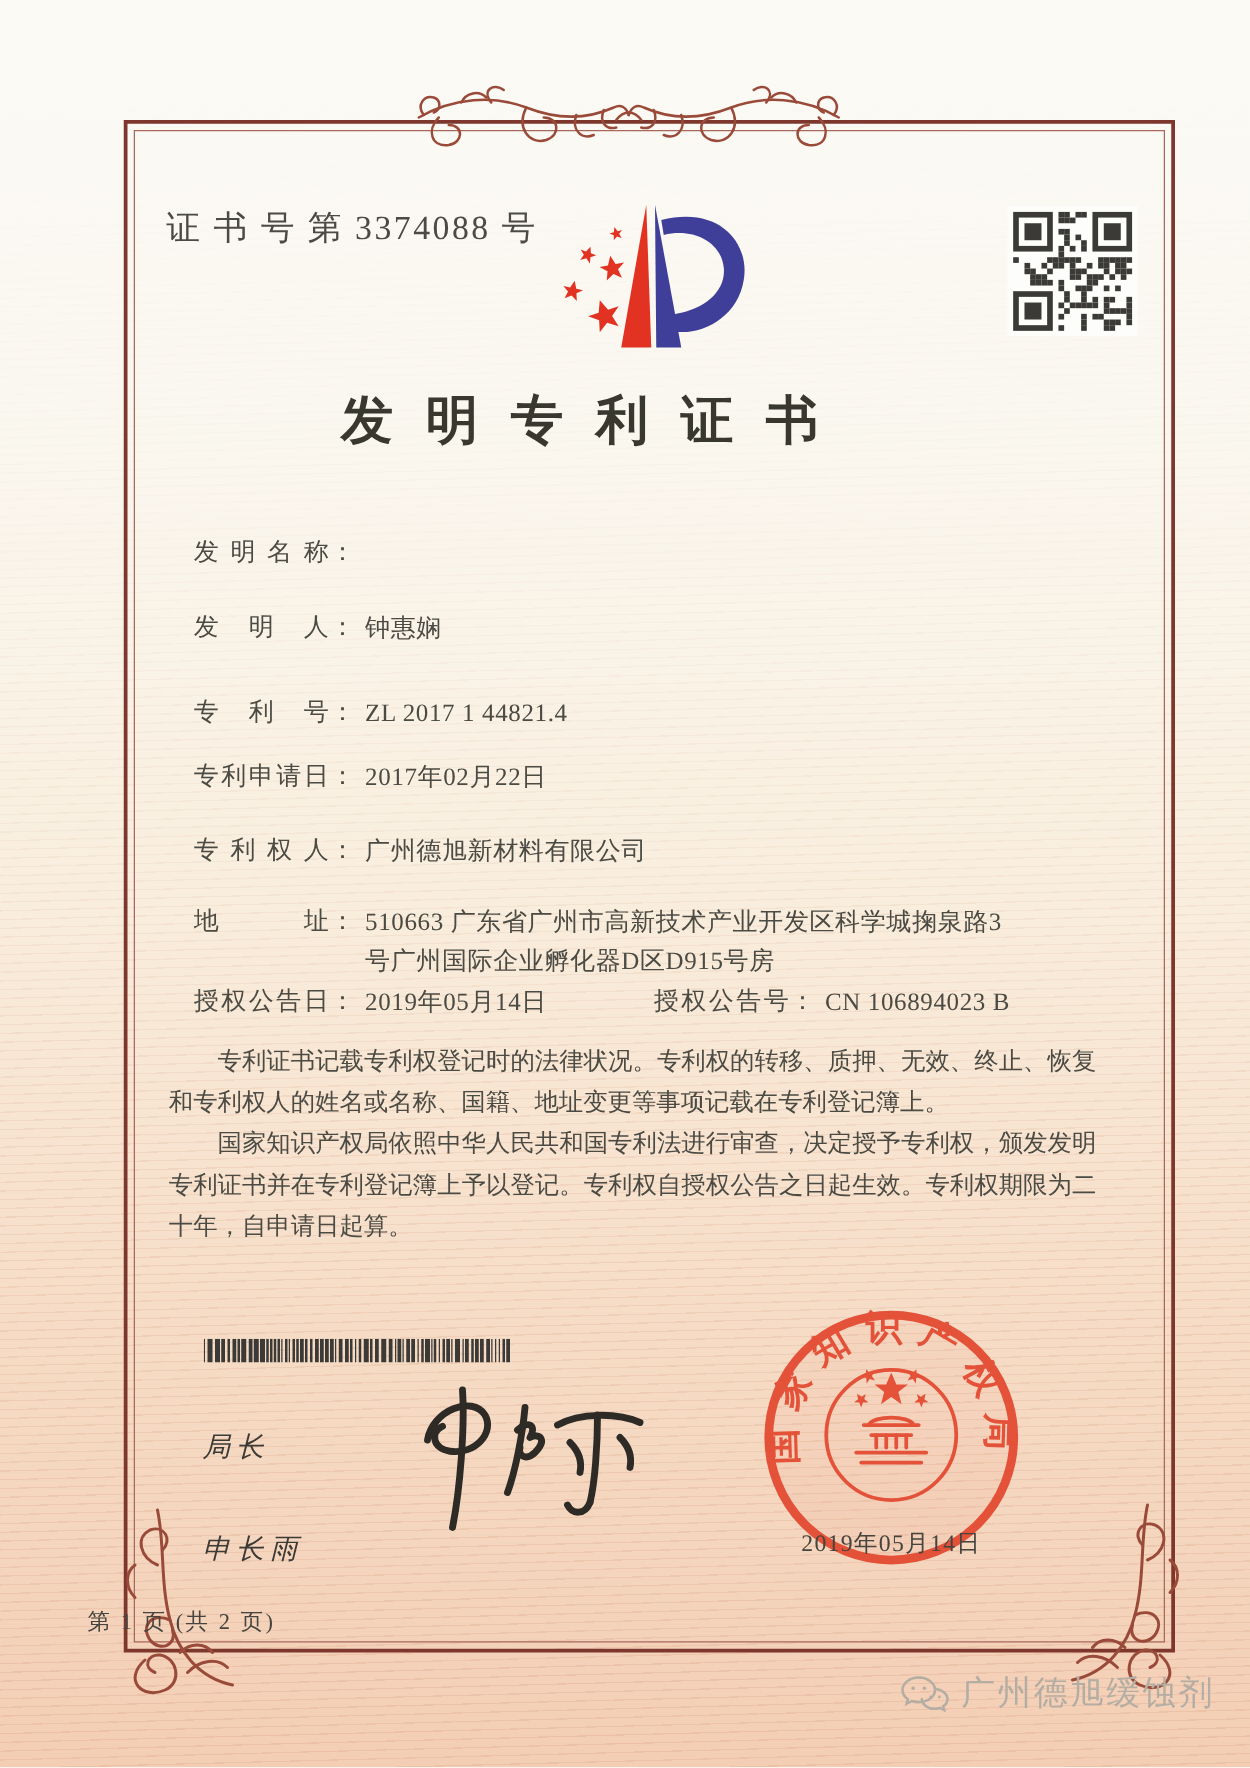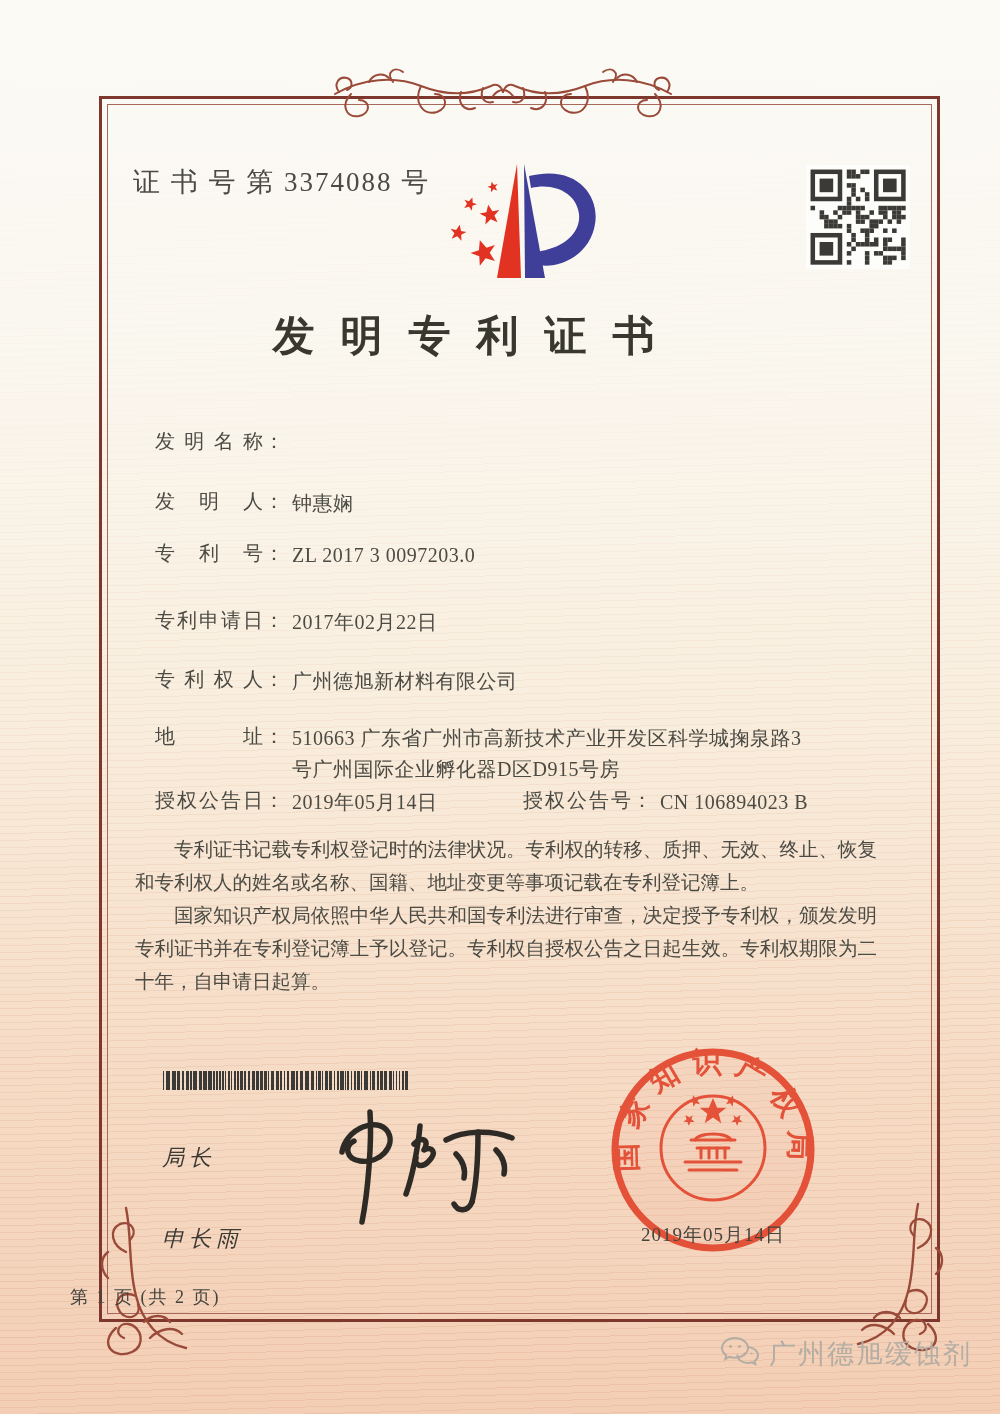--- a/index.html
+++ b/index.html
@@ -32,21 +32,21 @@
   .fvalue{letter-spacing:.5px;line-height:31px;}
   .paras{left:135px;top:833px;width:742px;font-size:19.5px;line-height:33px;text-align:justify;color:var(--text);}
   .paras p{margin:0;text-indent:2em;}
   .barcode{left:163px;top:1071px;}
   .director{left:162px;font-size:22px;letter-spacing:5px;color:#3c3a35;font-style:italic;}
   .sig{left:312px;top:1100px;}
   .seal{left:607px;top:1044px;opacity:.93;}
   .seal-date{left:607px;top:1222px;width:212px;text-align:center;font-size:19px;letter-spacing:1px;color:#45443e;z-index:5;}
   .page-info{left:70px;top:1285px;width:840px;font-size:18px;letter-spacing:2px;color:#45443e;}
   .back-note{left:70px;top:1344px;width:840px;text-align:center;font-size:19px;letter-spacing:3px;color:#4b4a43;}
-  .watermark{right:28px;top:1336px;display:flex;align-items:flex-start;gap:9px;color:var(--wm,#b4ada4);
+  .watermark{right:28px;top:1336px;display:flex;align-items:flex-end;gap:9px;color:var(--wm,#b4ada4);
              font-size:27px;letter-spacing:2px;z-index:4;}
 </style>
 </head>
 <body>
 
 <div class="page">
 
   <div class="frame-outer"></div>
   <div class="frame-inner"></div>
 
@@ -235,24 +235,24 @@
 
   <div class="row" style="top:428px">
     <span class="flabel">发明名称</span>
       <span class="fcolon">：</span>
   </div>
   <div class="row" style="top:488px">
     <span class="flabel">发明人</span>
       <span class="fcolon">：</span>
     <span class="fvalue">钟惠娴</span>
   </div>
-  <div class="row" style="top:540px">
+  <div class="row" style="top:556px">
     <span class="flabel">专利号</span>
       <span class="fcolon">：</span>
-    <span class="fvalue">ZL 2017 3 0097203.0</span>
+    <span class="fvalue">ZL 2017 1 44821.4</span>
   </div>
   <div class="row" style="top:607px">
     <span class="flabel">专利申请日</span>
       <span class="fcolon">：</span>
     <span class="fvalue">2017年02月22日</span>
   </div>
   <div class="row" style="top:666px">
     <span class="flabel">专利权人</span>
       <span class="fcolon">：</span>
     <span class="fvalue">广州德旭新材料有限公司</span>

